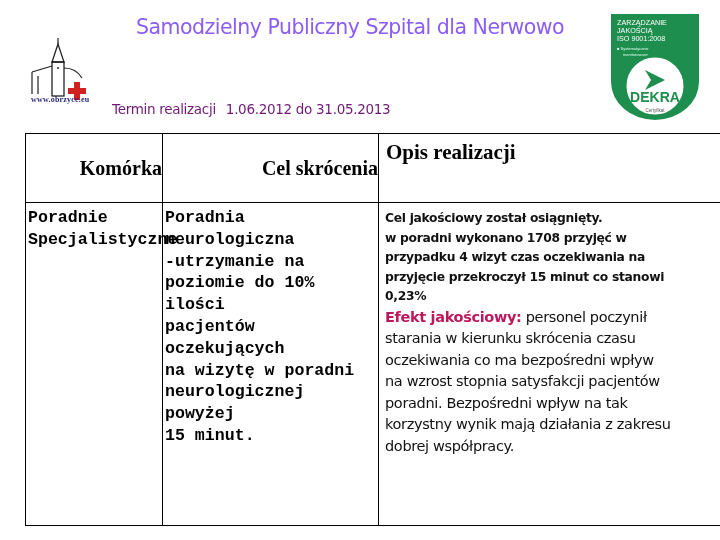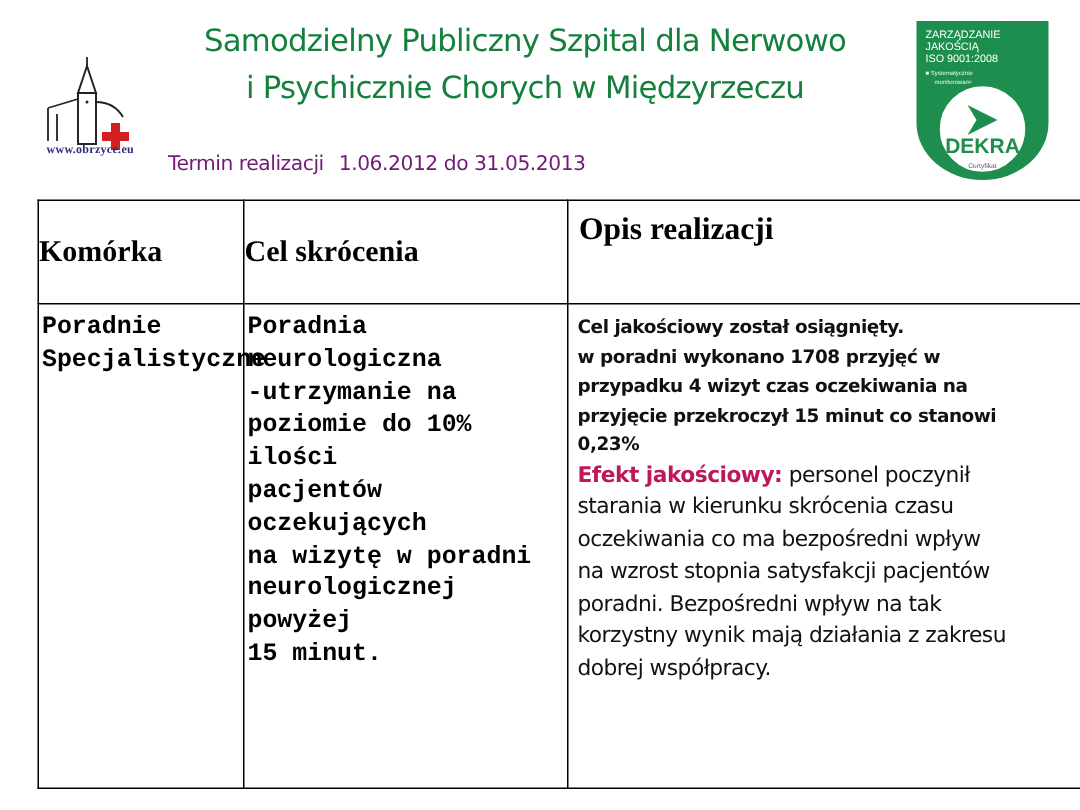--- a/index.html
+++ b/index.html
@@ -1,25 +1,25 @@
 <!DOCTYPE html>
 <html><head>
 <meta charset="utf-8">
 <style>
   html, body { margin:0; padding:0; }
   body { width:720px; height:540px; background:#ffffff; position:relative; overflow:hidden; font-family:"Liberation Sans", sans-serif; }
   .logo-left { position:absolute; left:28px; top:38px; width:72px; height:70px; }
   .logo-url { position:absolute; left:31px; top:95px; font-family:"Liberation Serif", serif; font-weight:bold; font-size:8px; color:#2b2b7a; letter-spacing:0.2px; }
-  .title { position:absolute; left:90px; top:12px; width:520px; text-align:center; color:#15803d; font-family:"DejaVu Sans", sans-serif; font-size:20.5px; line-height:31px; letter-spacing:-0.5px; }
+  .title { position:absolute; left:90px; top:12px; width:520px; text-align:center; color:#8b5cf6; font-family:"DejaVu Sans", sans-serif; font-size:20.5px; line-height:31px; letter-spacing:-0.5px; }
   .term { position:absolute; left:112px; top:101px; font-family:"DejaVu Sans", sans-serif; font-size:13.5px; color:#701a75; letter-spacing:-0.3px; }
   .badge { position:absolute; left:609px; top:12px; width:92px; height:108px; }
   table { position:absolute; left:25px; top:133px; border-collapse:collapse; table-layout:fixed; width:720px; }
   td, th { border:1.3px solid #000; vertical-align:top; padding:0; }
   th { height:62px; font-family:"Liberation Serif", serif; font-weight:bold; color:#000; font-size:20px; }
-  th.c1, th.c2 { vertical-align:middle; text-align:left; }
+  th.c1, th.c2 { vertical-align:middle; text-align:right; }
   th.c3 { text-align:left; padding:6px 0 0 7px; font-size:21px; }
   td.body { height:316px; }
   .serifbold { font-family:Liberation Mono, monospace; font-weight:bold; font-size:16.6px; line-height:21.8px; color:#000; padding:4px 2px 0 2px; white-space:pre-line; }
   .desc { font-family:"DejaVu Sans", sans-serif; font-size:12.5px; color:#111; padding:6px 0 0 6px; }
   .desc .b { font-weight:bold; line-height:19.5px; letter-spacing:-0.3px; white-space:pre-line; font-size:12.3px;}
   .desc .n { font-size:14.5px; line-height:21.5px; letter-spacing:-0.35px; white-space:pre-line; }
   .desc .g { color:#be185d; font-weight:bold; }
 </style>
 </head>
 <body>
@@ -31,21 +31,20 @@
   <path d="M4 34 L24 28 M4 34 L4 56 M10 38 L10 56" stroke="#222" stroke-width="1.2" fill="none"></path>
   <path d="M36 30 Q48 30 54 40" stroke="#222" stroke-width="1.2" fill="none"></path>
   <circle cx="30" cy="30" r="1" fill="#222"></circle>
   <rect x="46" y="44" width="6" height="18" fill="#d21f1f"></rect>
   <rect x="40" y="50" width="18" height="6" fill="#d21f1f"></rect>
 </svg>
 <div class="logo-url">www.obrzyce.eu</div>
 
 <div class="title">
   <div>Samodzielny Publiczny Szpital dla Nerwowo</div>
-  <div>i Psychicznie Chorych w Międzyrzeczu</div>
 </div>
 
 <div class="term">
   <span>Termin realizacji</span>
   <span style="margin-left:6px;">1.06.2012 do 31.05.2013</span>
 </div>
 
 <svg class="badge" viewBox="0 0 92 108">
   <path d="M2 2 H90 V70 A44 38 0 0 1 2 70 Z" fill="#1e8e4e"></path>
   <text x="8" y="13" font-size="7.2" fill="#fff" font-family="Liberation Sans, sans-serif">ZARZĄDZANIE</text>

